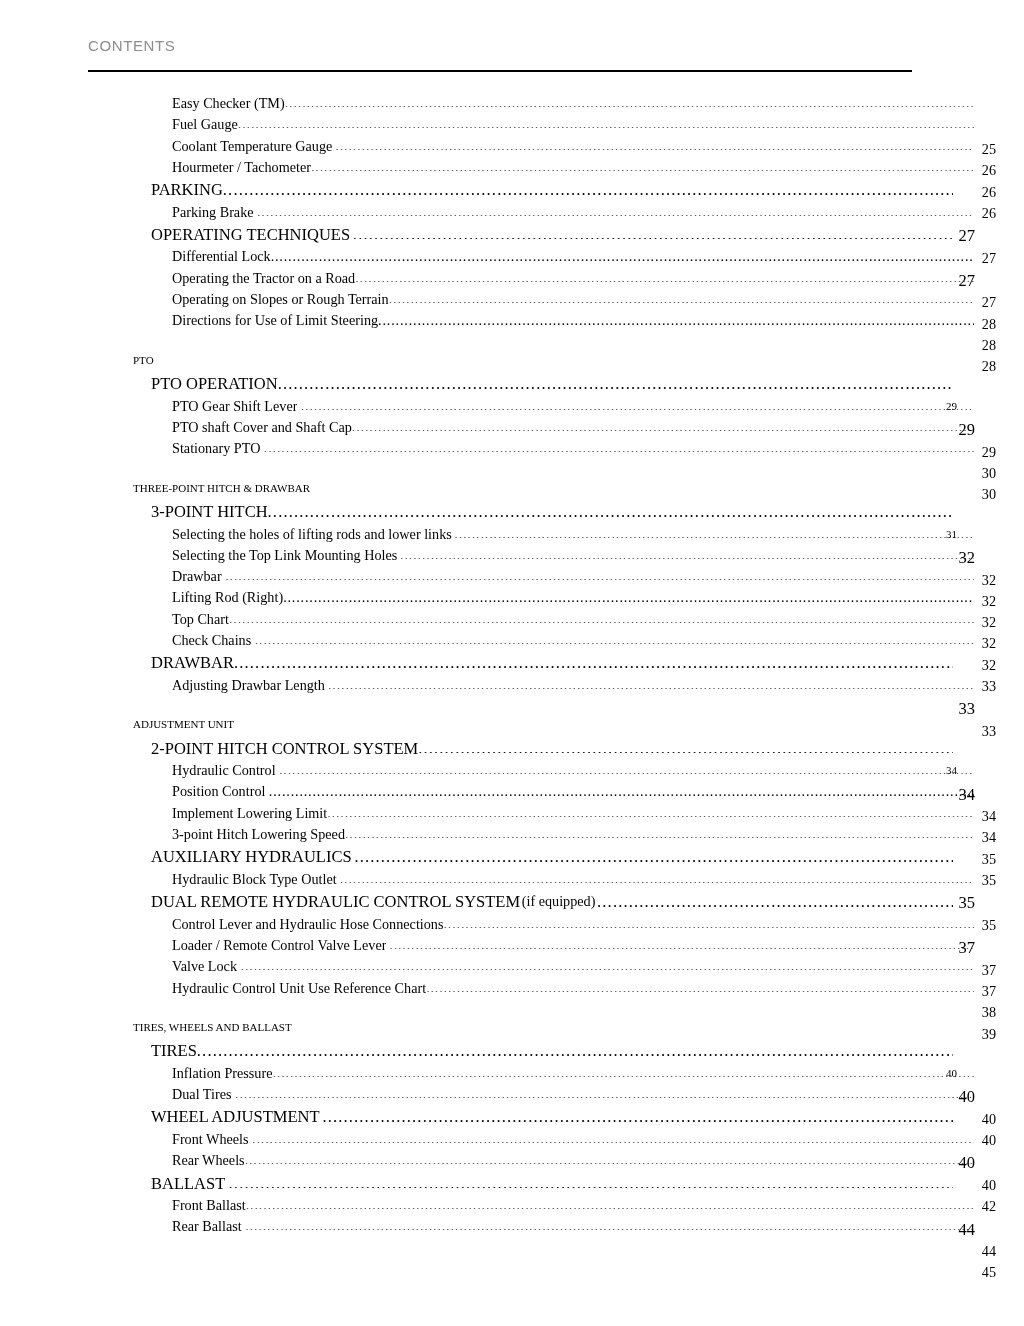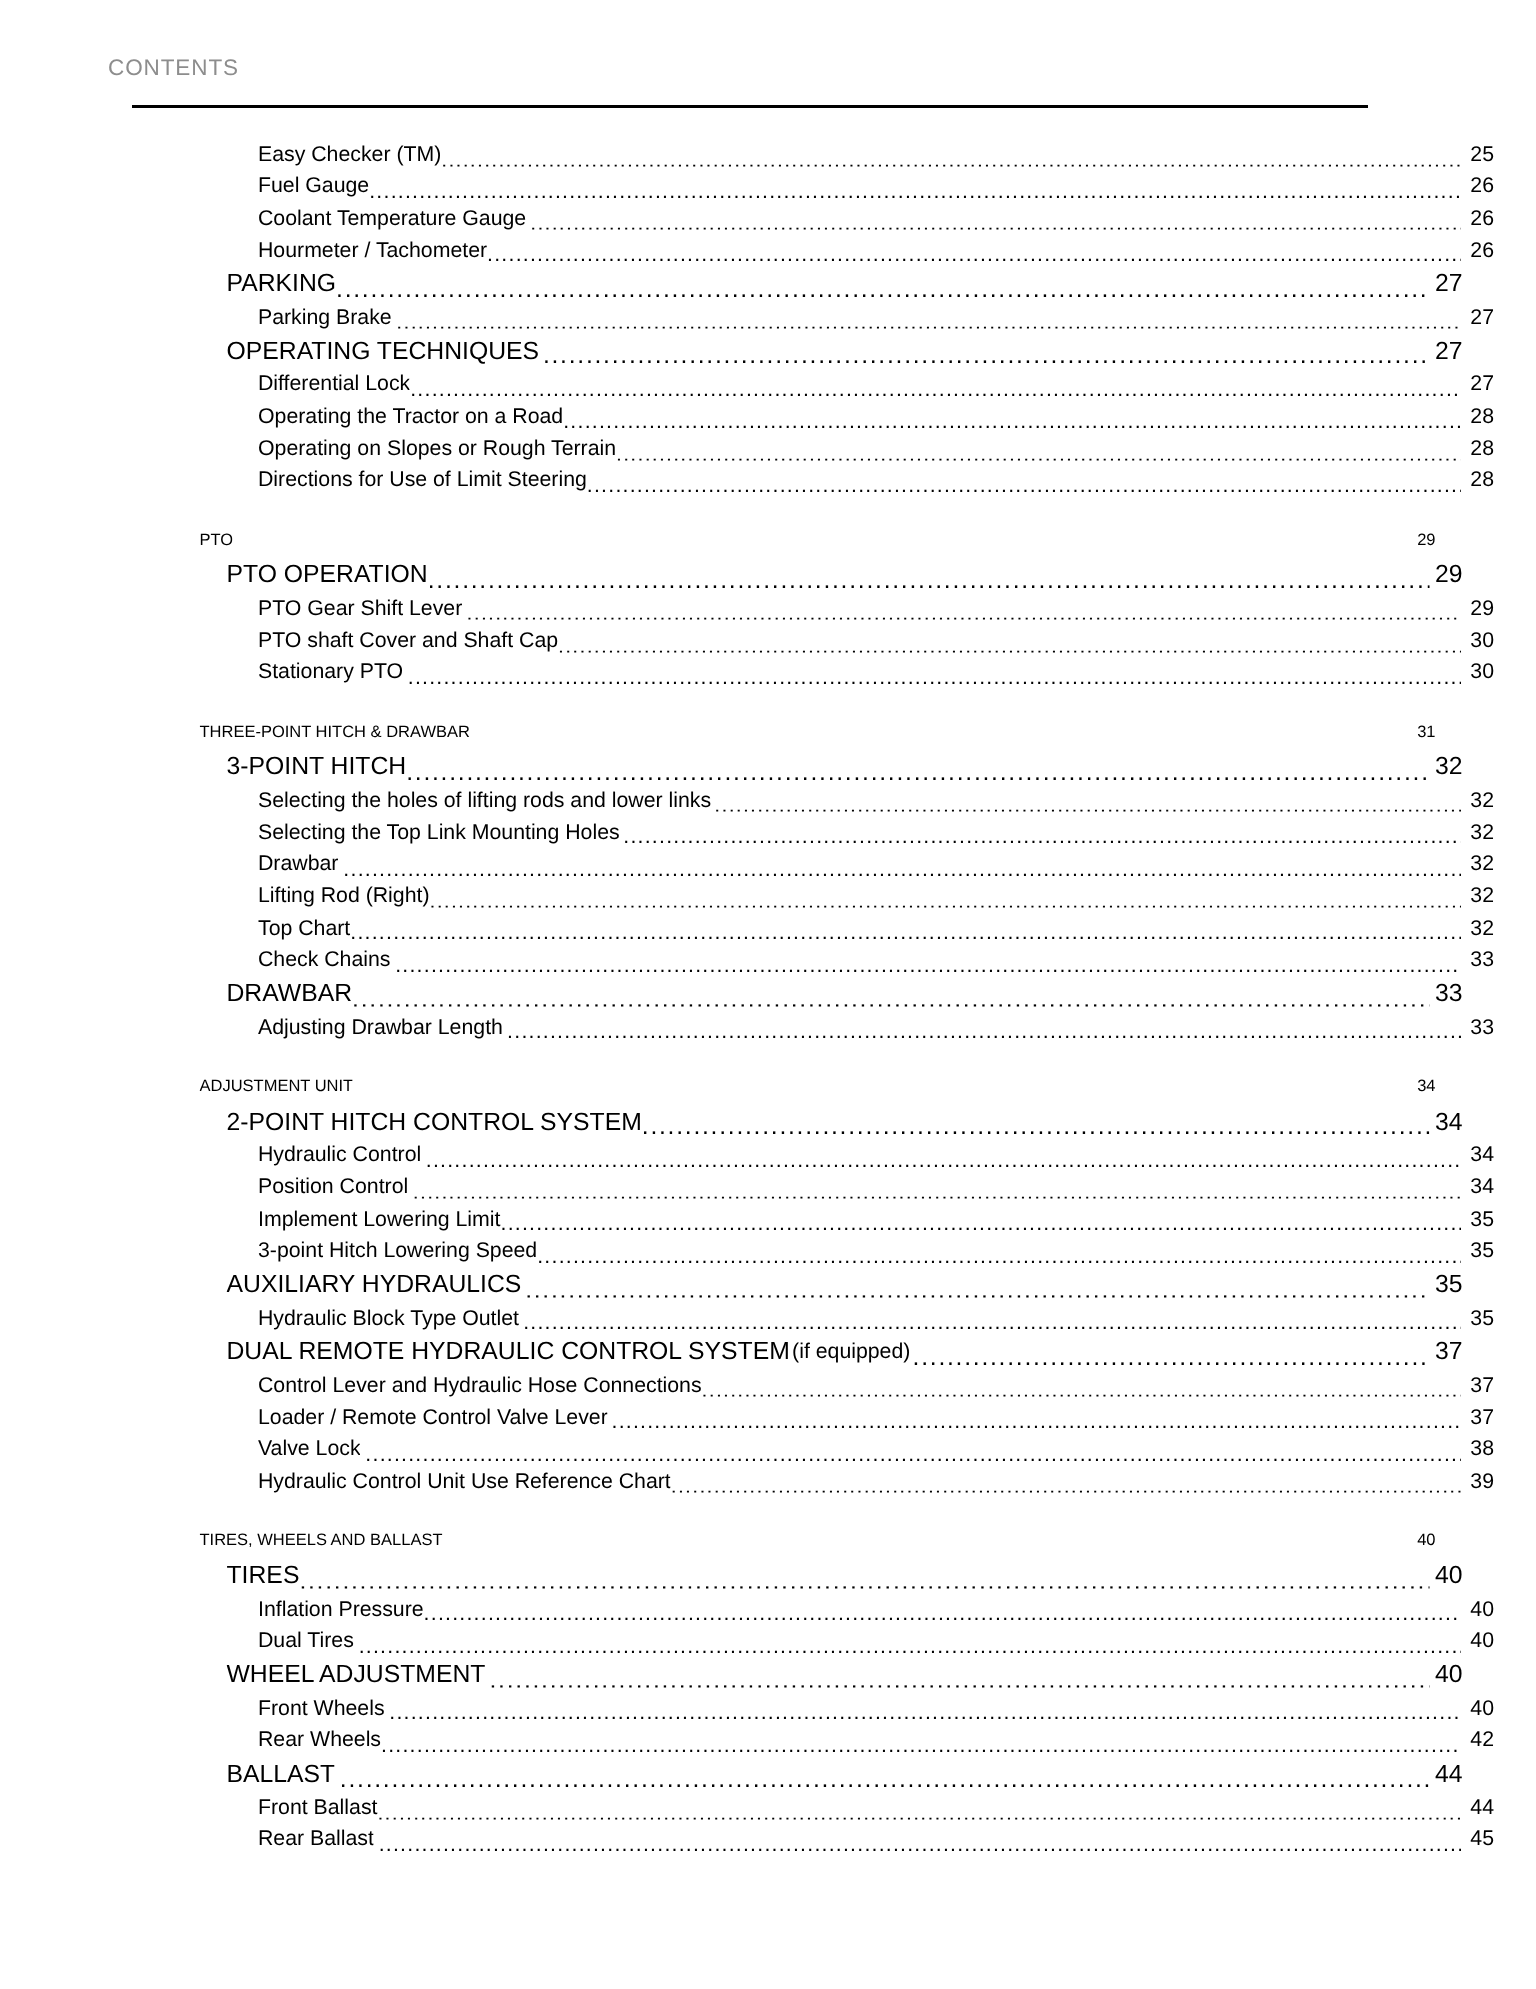--- a/index.html
+++ b/index.html
@@ -20,21 +20,21 @@
     position: absolute;
     left: 0;
     top: 0;
     width: 1024px;
     height: 1326px;
   }
 
   
   .header {
     position: absolute;
-    left: 72px;
+    left: 88px;
     top: 36px;
     width: 824px;
   }
   .header-title {
     font-size: 15px;
     letter-spacing: 0.6px;
     color: #8d8d8d;
     line-height: 20px;
     white-space: nowrap;
   }
@@ -50,25 +50,26 @@
   
   .toc {
     position: absolute;
     left: 88px;
     top: 93px;
     width: 824px;
   }
 
   .toc-entry {
     display: flex;
-    align-items: center;
+    align-items: flex-start;
     width: 100%;
     white-space: nowrap;
     line-height: 21.3px;
     height: 21.3px;
+    font-family: Liberation Serif, serif;
   }
 
   .toc-entry .title {
     flex: 0 0 auto;
     overflow: hidden;
     text-overflow: clip;
   }
 
   .toc-entry .leader {
     flex: 1 1 auto;
@@ -84,20 +85,21 @@
     display: block;
     letter-spacing: 0.9px;
     font-size: inherit;
     white-space: nowrap;
   }
 
   .toc-entry .page-no {
     flex: 0 0 auto;
     text-align: right;
     min-width: 22px;
+    margin-top: 46px;
   }
 
   
   .lvl1 {
     font-size: 11px;
     padding-left: 45px;
     line-height: 23.5px;
     height: 23.5px;
   }
   .lvl1 .leader::before { letter-spacing: 1.15px; }

